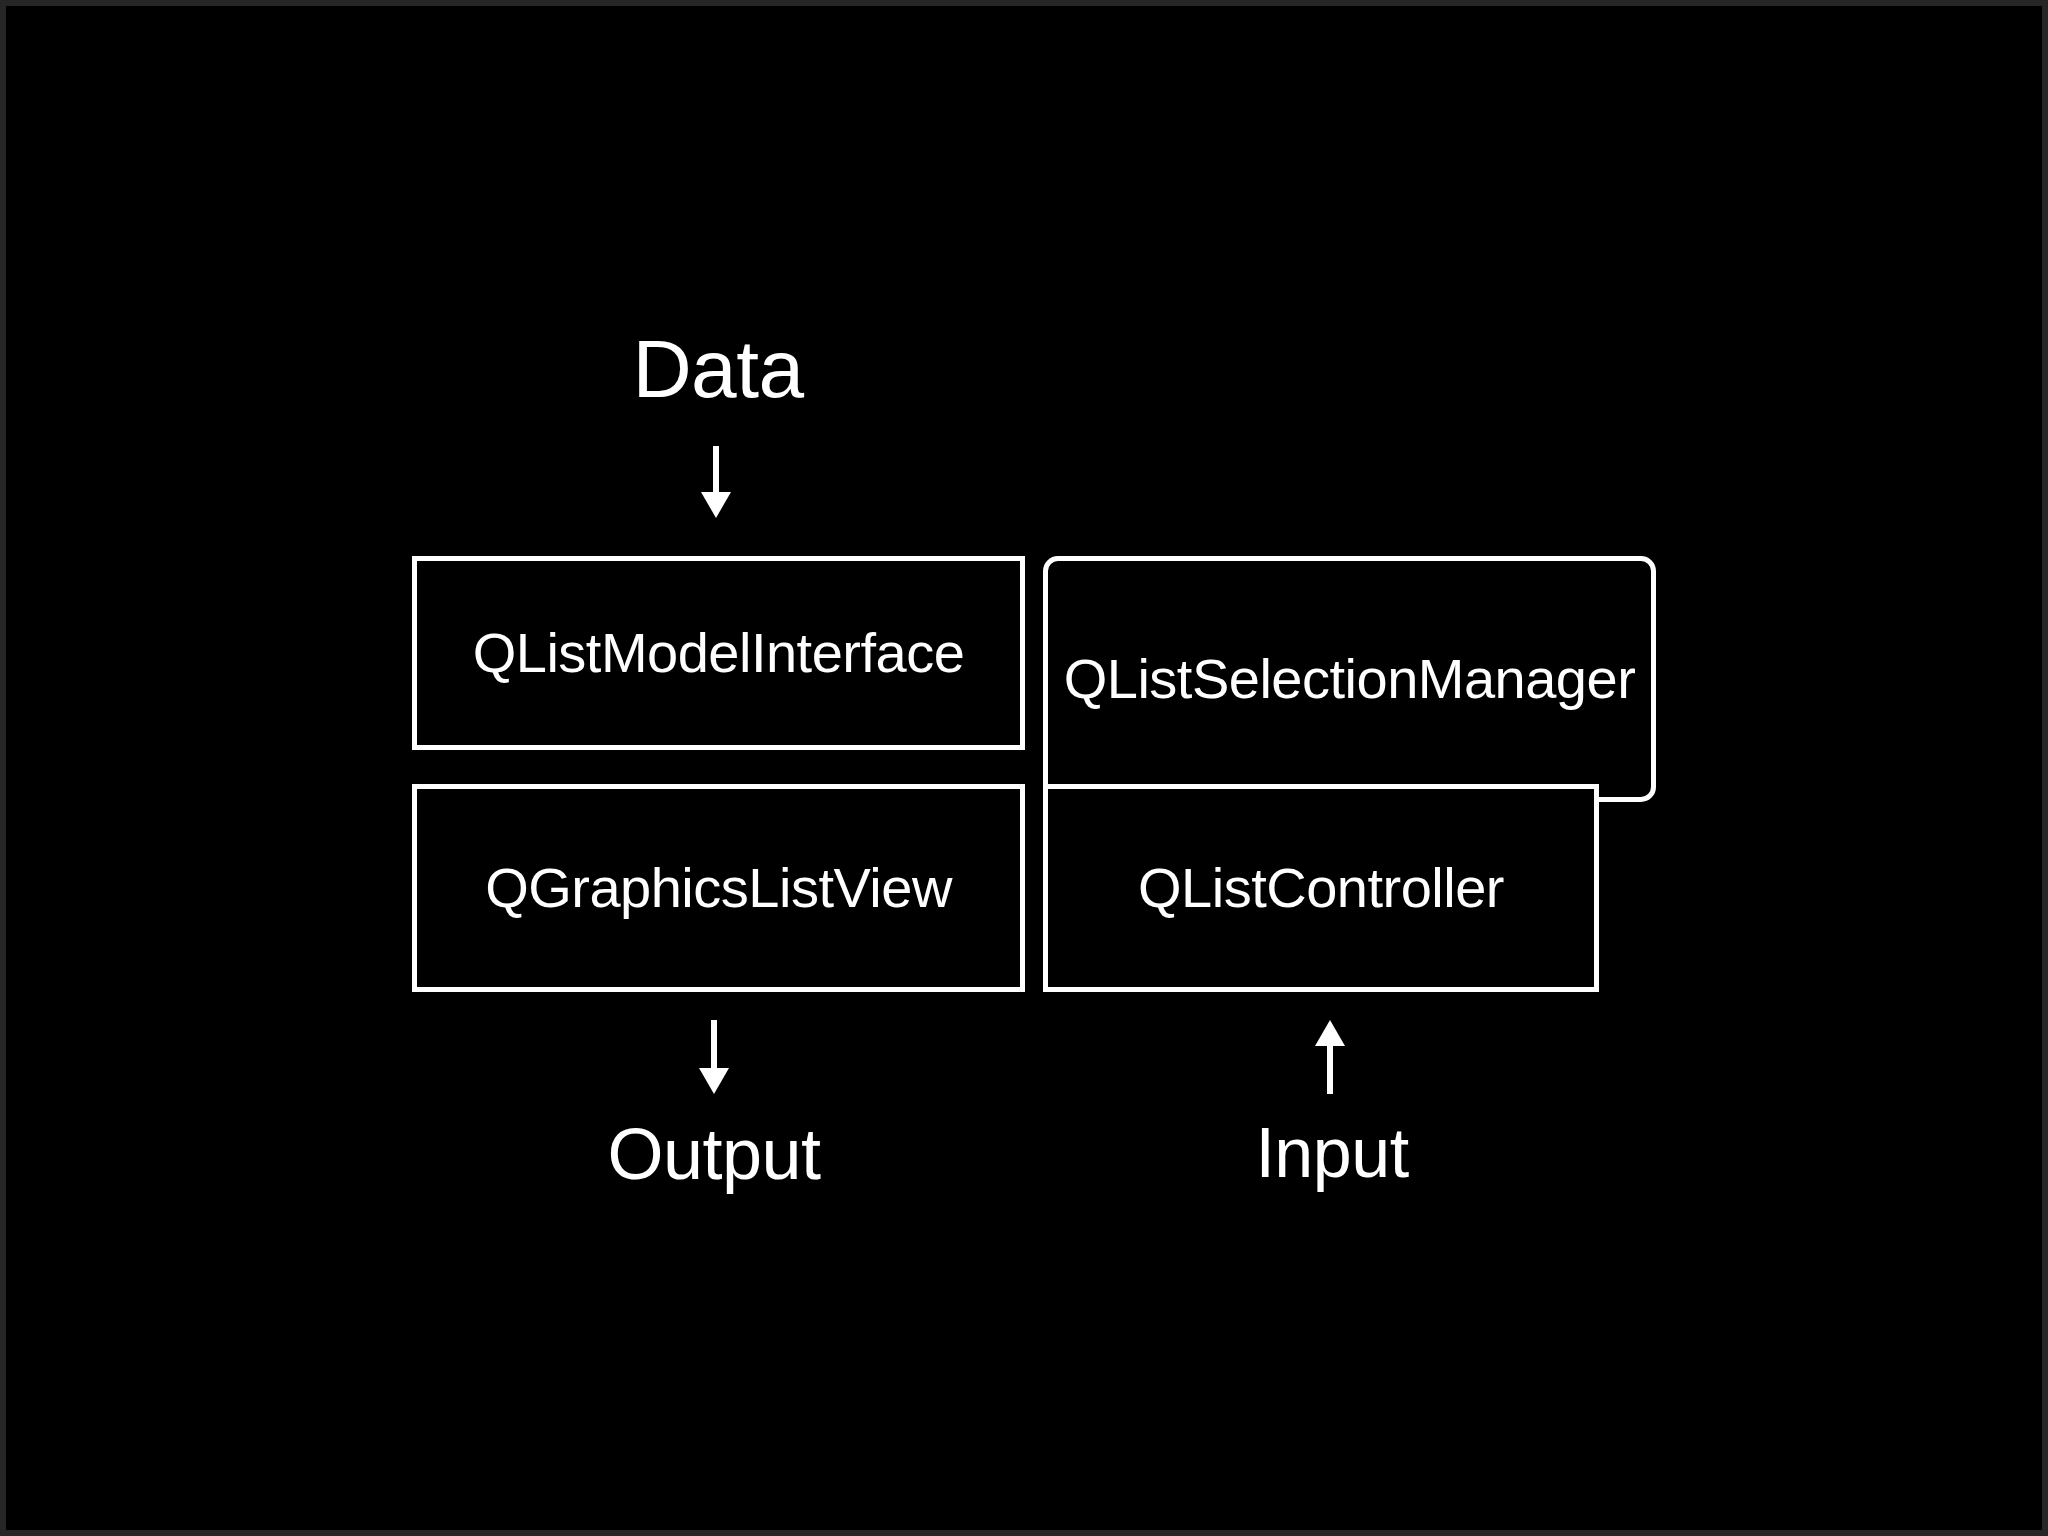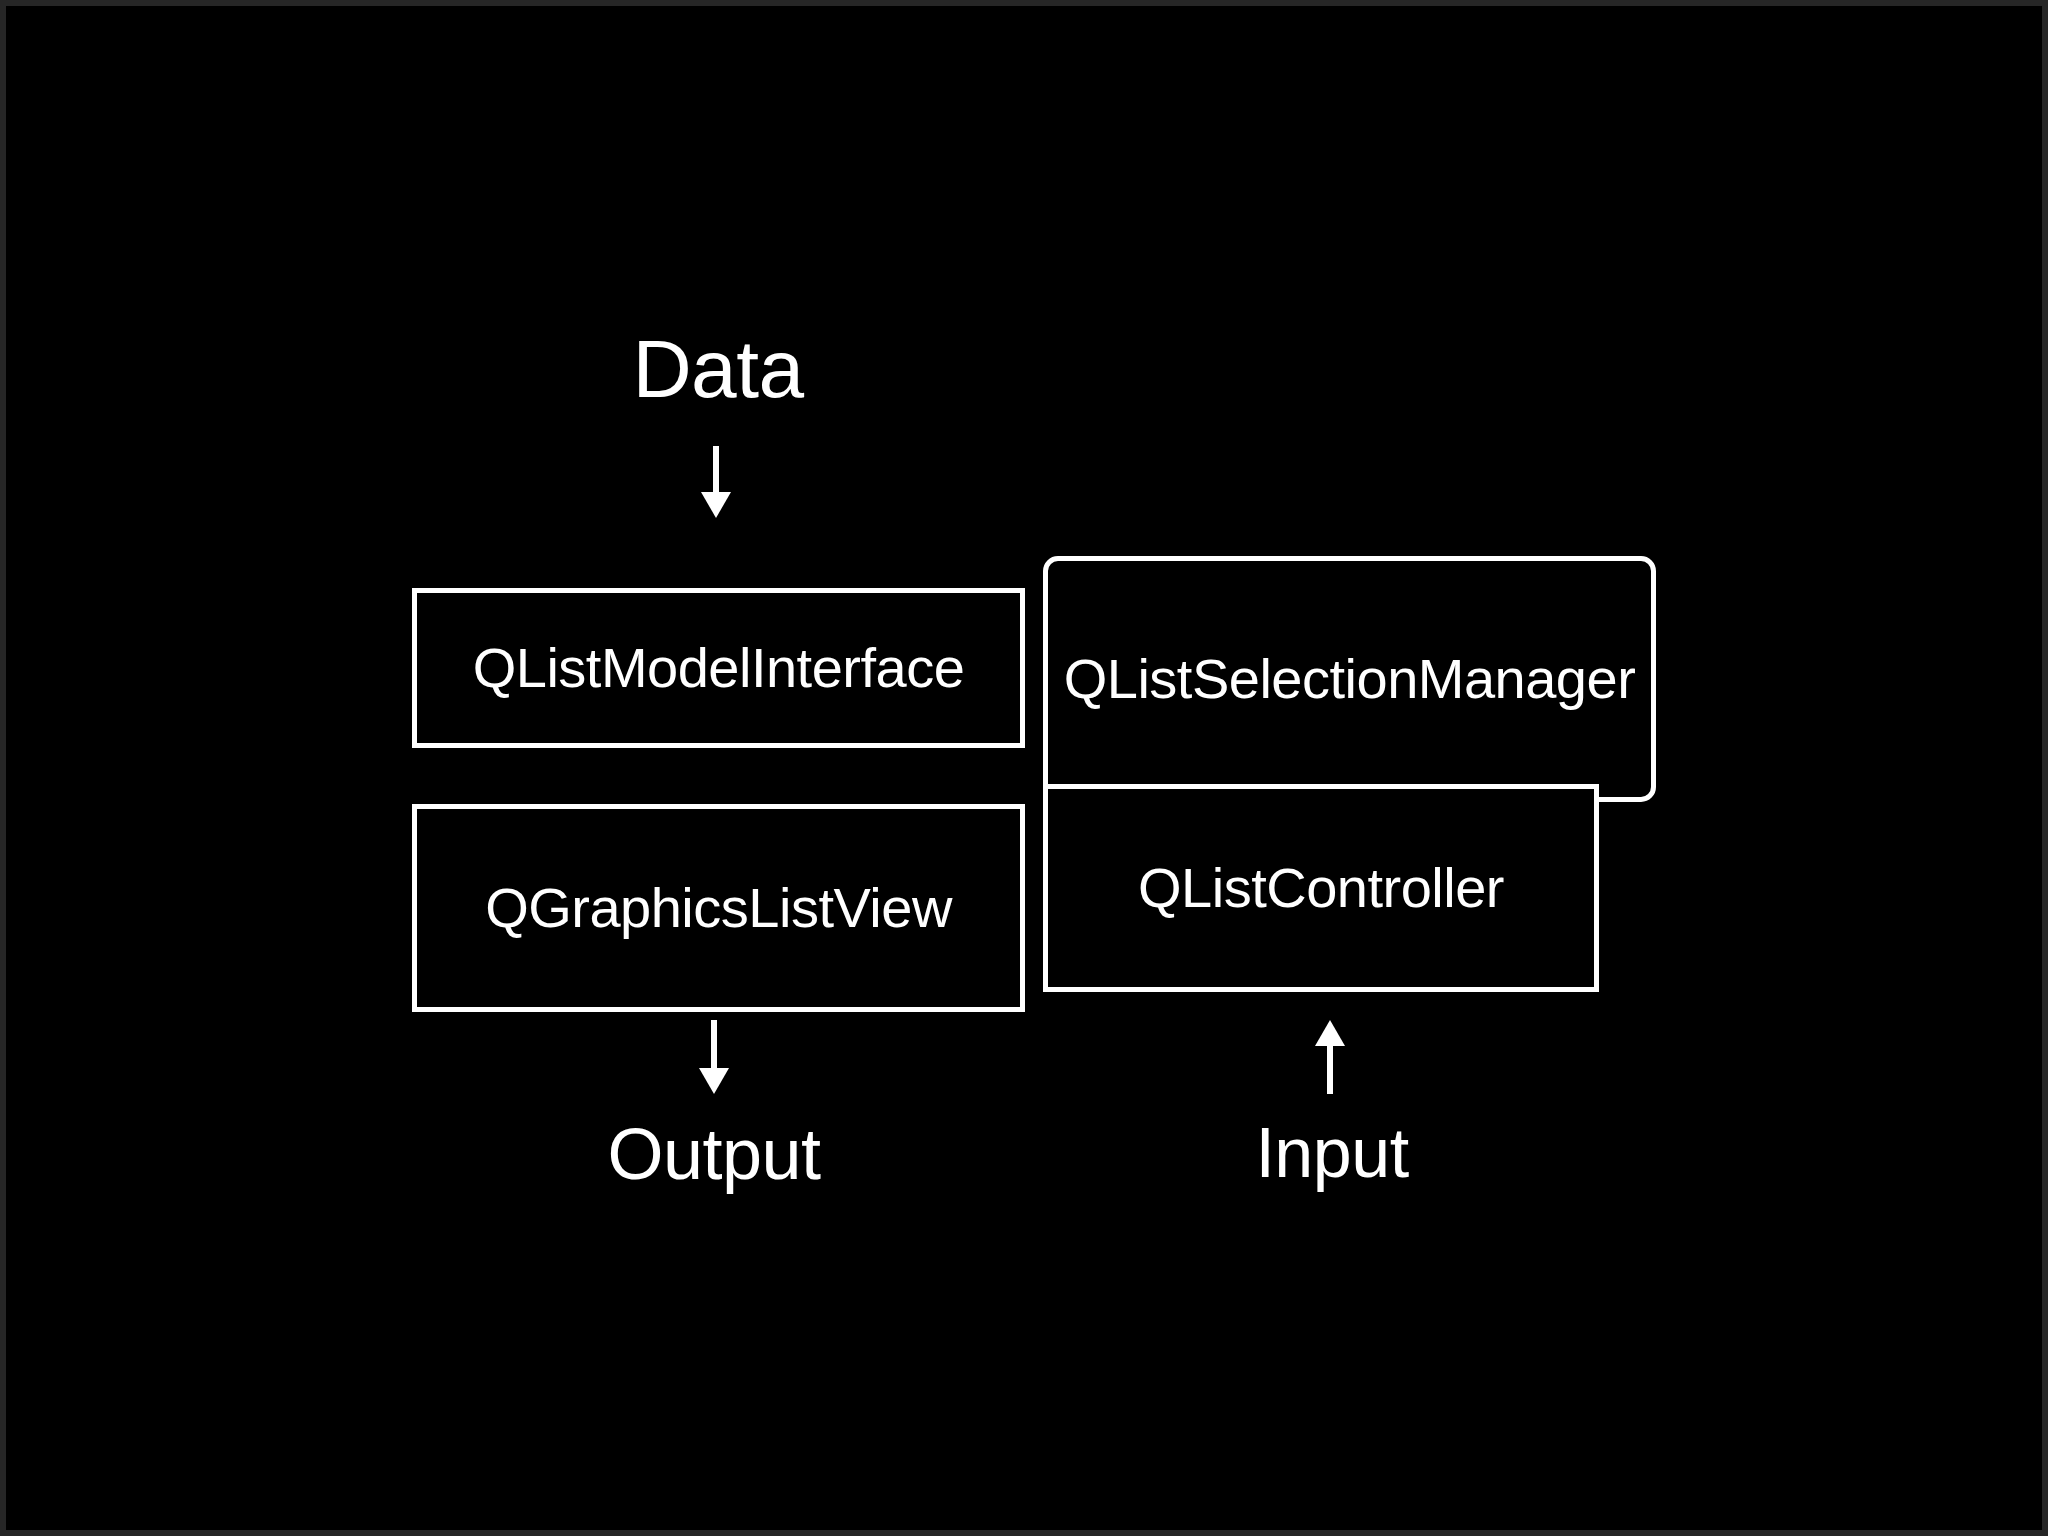--- a/index.html
+++ b/index.html
@@ -109,23 +109,23 @@
     color: #ffffff;
     font-family: "Liberation Sans", sans-serif;
     font-weight: 400;
     font-size: 56px;
     line-height: 1;
     white-space: nowrap;
     letter-spacing: -0.5px;
   }
 
   
-  #box-model      { left: 0px;   top: 0px;   width: 613px; height: 160px; margin-top: 32px; }
+  #box-model      { left: 0px;   top: 0px;   width: 613px; height: 194px; }
   #box-selection  { left: 631px; top: 0px;   width: 613px; height: 246px; border-radius: 15px; }
-  #box-view       { left: 0px;   top: 228px; width: 613px; height: 208px; margin-top: 20px; }
+  #box-view       { left: 0px;   top: 228px; width: 613px; height: 208px; }
   #box-controller { left: 631px; top: 228px; width: 556px; height: 208px; text-decoration: underline; }
 </style>
 </head>
 <body>
 
 <div id="slide">
 
   <div class="abs flow-label" id="label-data">Data</div>
 
   <div class="arrow down" id="arrow-data">

